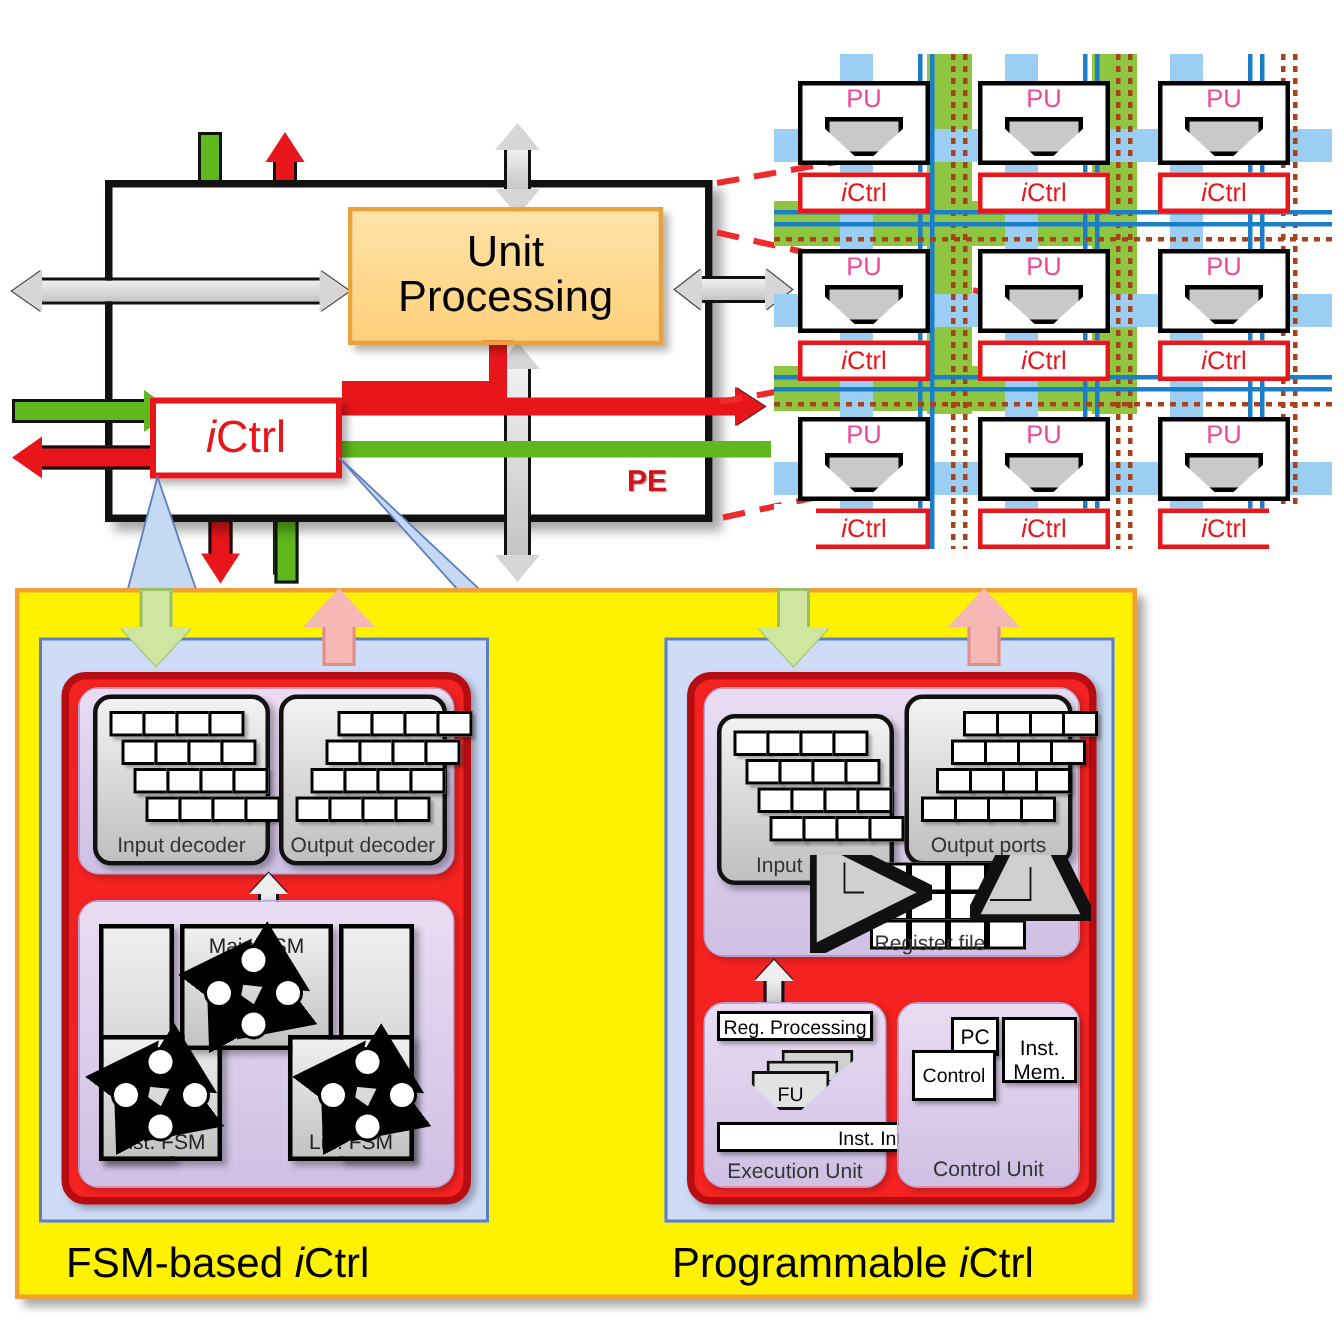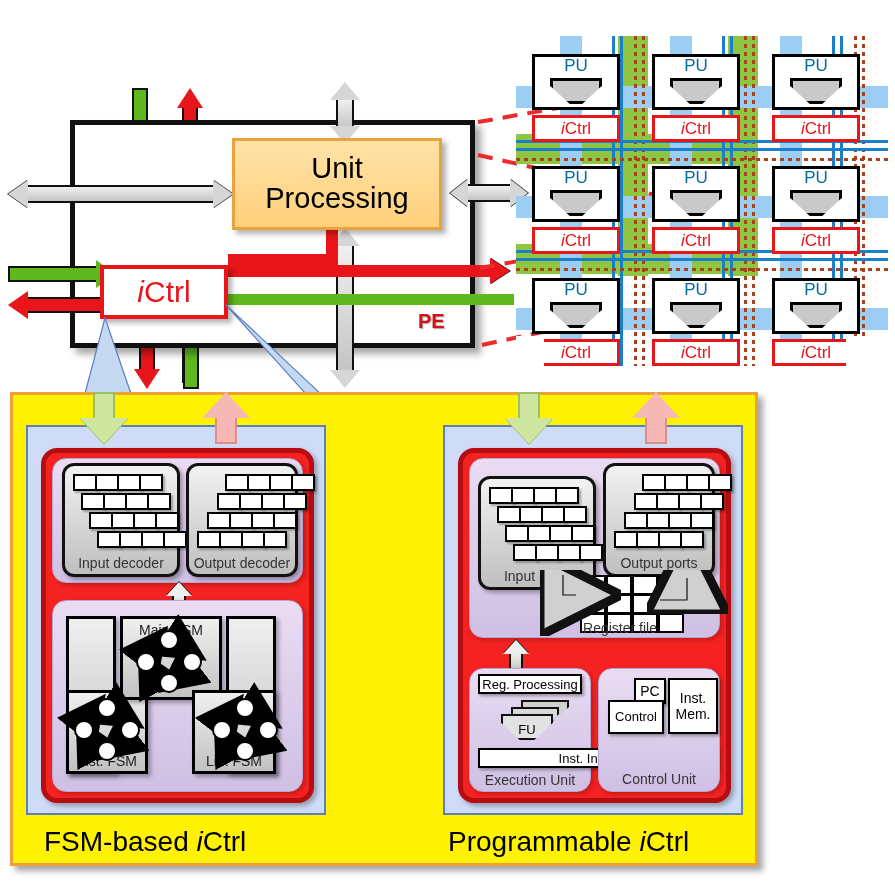--- a/index.html
+++ b/index.html
@@ -20,21 +20,21 @@
   #ictrl-box .i{font-style:italic;}
   #pe-label{left:418px;top:310px;font-size:20px;font-weight:bold;color:#d31116;
             text-shadow:1px 1px 1px rgba(0,0,0,.35);}
   .tip{position:absolute;width:0;height:0;}
 
   
   #grid{left:516px;top:36px;width:372px;height:330px;overflow:hidden;}
   .gcell{position:absolute;width:100px;height:95px;}
   .pu{position:absolute;left:6px;top:2px;width:88px;height:56px;background:#fff;border:3px solid #000;
       box-sizing:border-box;}
-  .pu .lbl{position:absolute;left:0;top:-1px;width:100%;text-align:center;font-size:17px;color:#0369a1;}
+  .pu .lbl{position:absolute;left:0;top:-1px;width:100%;text-align:center;font-size:17px;color:#ec4899;}
   .funnel{position:absolute;left:50%;top:21px;transform:translateX(-50%);
           width:52px;height:26px;background:#c9c9c9;border:3px solid #000;box-sizing:border-box;
           clip-path:polygon(0 0,100% 0,100% 30%,62% 100%,38% 100%,0 30%);}
   .ic{position:absolute;left:6px;top:63px;width:88px;height:27px;background:#fff;border:3px solid #e8161a;
       box-sizing:border-box;color:#e8161a;font-size:17px;text-align:center;line-height:21px;}
   .ic .i{font-style:italic;}
   .green-h{position:absolute;background:#8ec642;}
   .green-v{position:absolute;background:#8ec642;}
   .wire-b{position:absolute;background:#1a7ec8;width:3px;}
   .wire-bh{position:absolute;background:#1a7ec8;height:3px;}
@@ -509,21 +509,21 @@
   <div class="abs" style="left:16px;top:7px;width:48px;height:22px;background:#d9d9d9;border:2px solid #111;box-sizing:border-box;clip-path:polygon(0 0,100% 0,100% 32%,64% 100%,36% 100%,0 32%);"></div>
   <div class="abs" style="left:6px;top:14px;width:52px;height:26px;background:#e2e2e2;border:2px solid #111;box-sizing:border-box;clip-path:polygon(0 0,100% 0,100% 34%,64% 100%,36% 100%,0 34%);"></div>
   <div class="abs" style="left:6px;top:22px;width:52px;text-align:center;font-size:13px;color:#000;">FU</div>
 </div>
 <div class="whitelabel" style="left:478px;top:748px;width:240px;height:20px;line-height:17px;">Inst. Interface</div>
 <div class="panel-cap" style="left:469px;top:772px;width:122px;">Execution Unit</div>
 
 <div class="lav" style="left:598px;top:668px;width:122px;height:124px;"></div>
 <div class="whitelabel" style="left:634px;top:678px;width:32px;height:26px;line-height:22px;font-size:14px;">PC</div>
 <div class="whitelabel" style="left:608px;top:700px;width:56px;height:34px;line-height:30px;font-size:13px;">Control</div>
-<div class="whitelabel" style="left:668px;top:678px;width:50px;height:56px;line-height:1.15;padding-top:10px;font-size:14px;">
+<div class="whitelabel" style="left:668px;top:678px;width:50px;height:44px;line-height:1.15;padding-top:10px;font-size:14px;">
   <div>Inst.</div>
   <div>Mem.</div>
 </div>
 <div class="panel-cap" style="left:598px;top:771px;width:122px;">Control Unit</div>
 
 <div class="abs" style="left:78px;top:392px;width:52px;height:52px;">
   <div class="abs" style="left:15px;top:0;width:22px;height:28px;background:#cfe6a0;border:2px solid #9bbf62;box-sizing:border-box;"></div>
   <div class="tip" style="left:2px;top:26px;border-left:24px solid transparent;border-right:24px solid transparent;border-top:26px solid #cfe6a0;filter:drop-shadow(0 1px 0 #9bbf62);"></div>
 </div>
 <div class="abs" style="left:200px;top:392px;width:52px;height:52px;">

